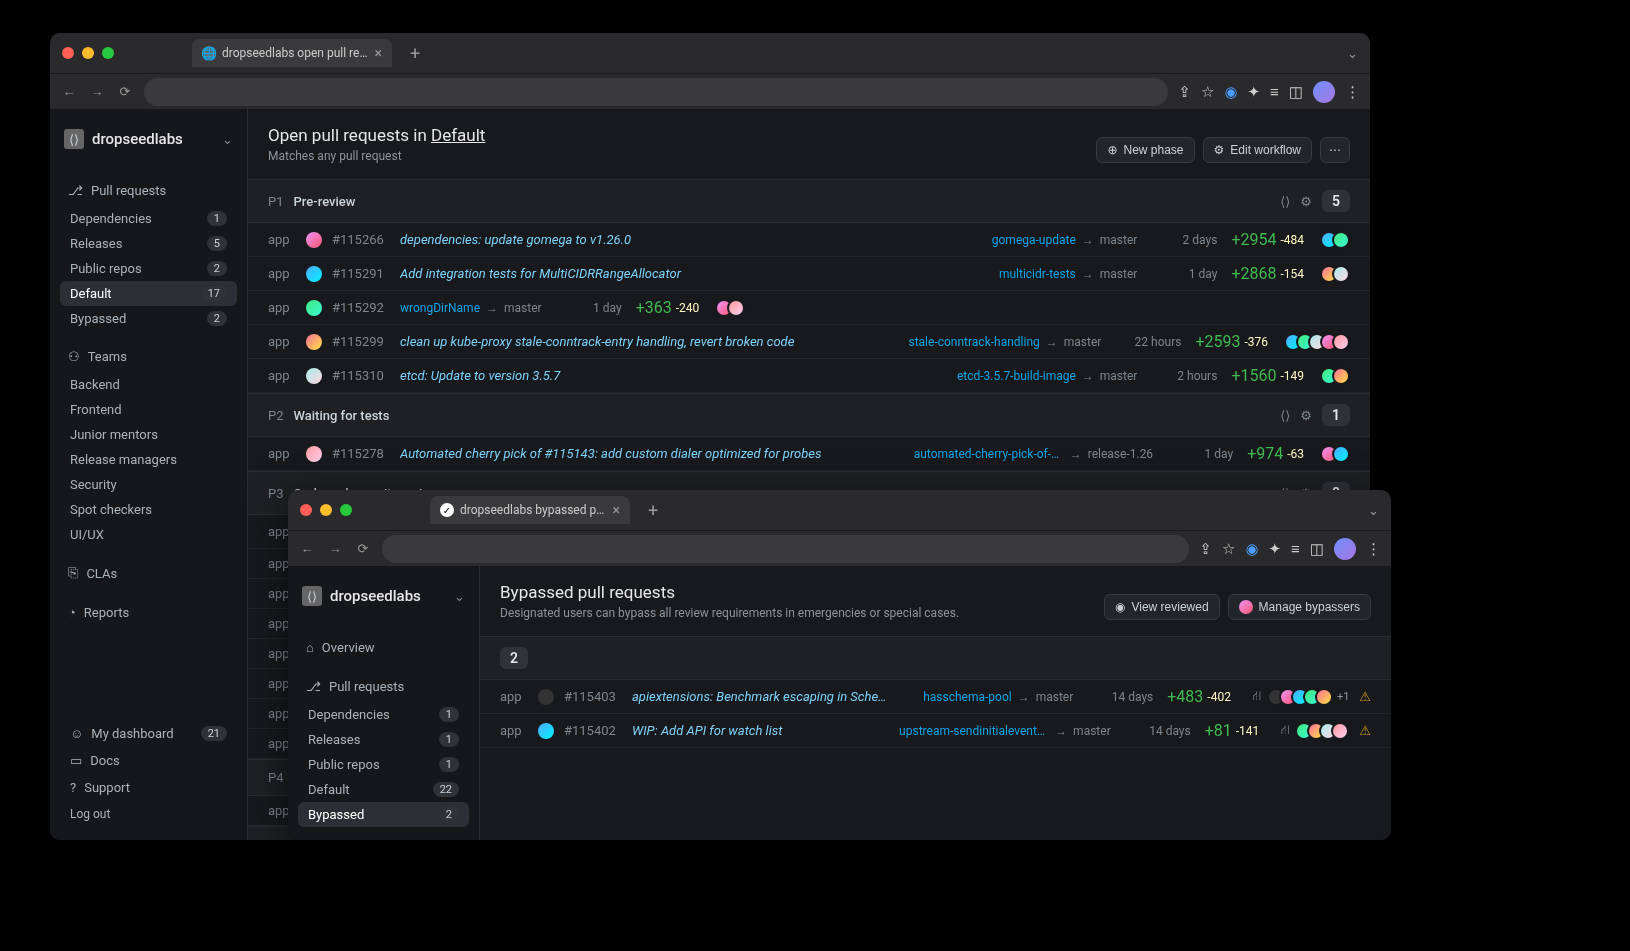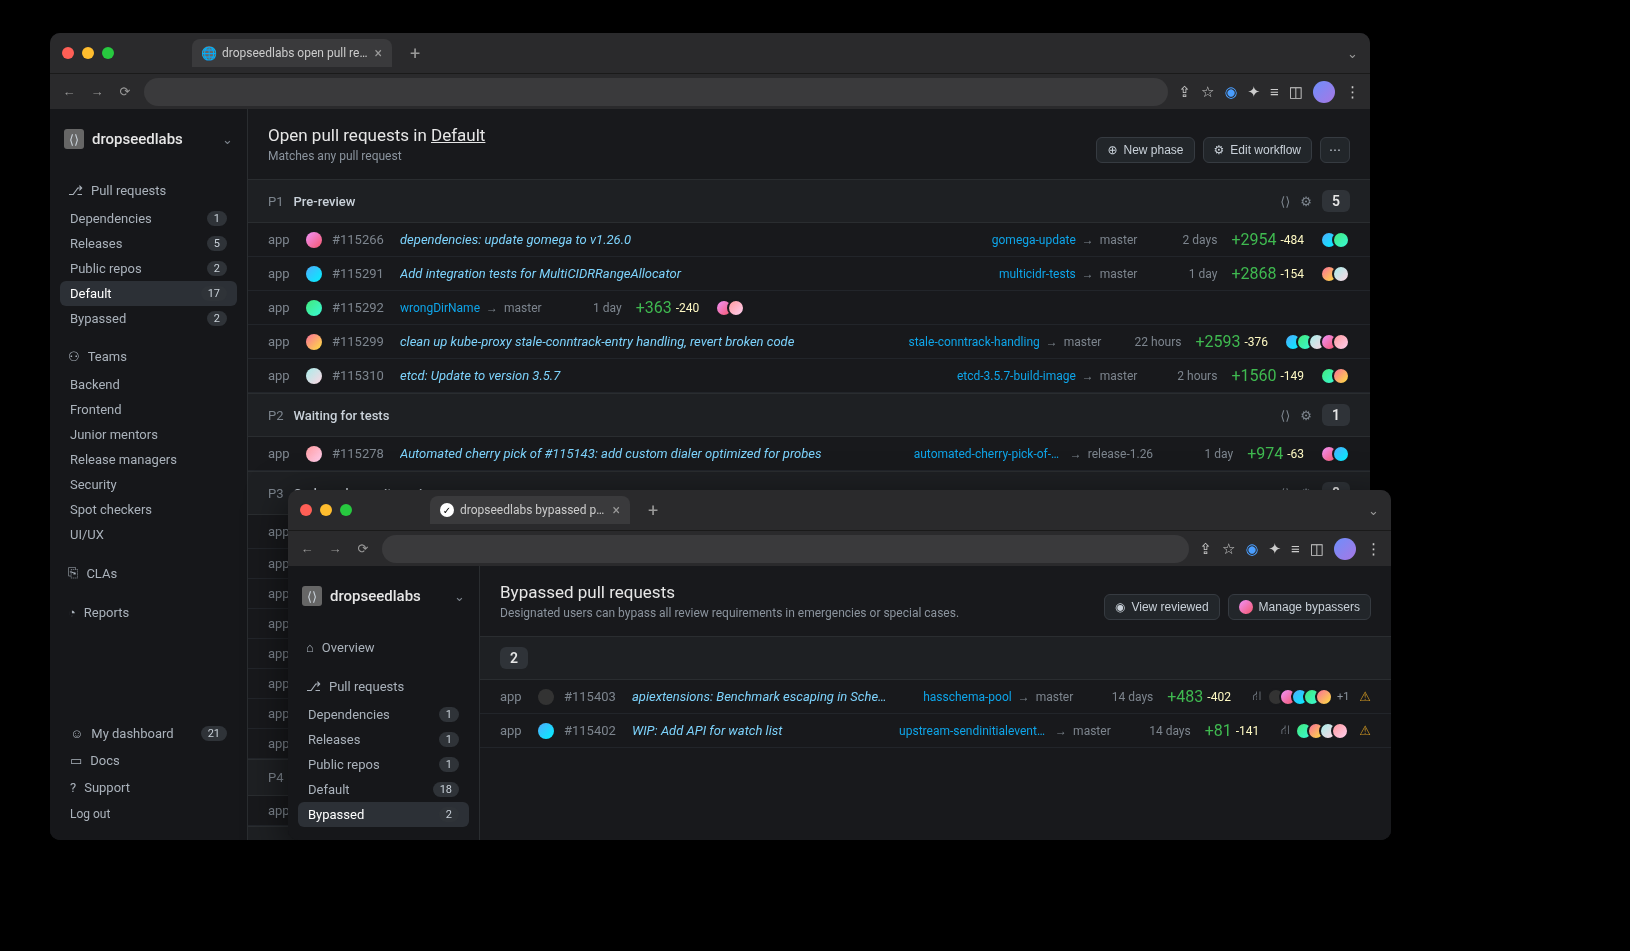--- a/index.html
+++ b/index.html
@@ -466,21 +466,21 @@
           <div class="nav-item ">
     <span>Releases</span>
     <span class="badge">1</span>
   </div>
           <div class="nav-item ">
     <span>Public repos</span>
     <span class="badge">1</span>
   </div>
           <div class="nav-item ">
     <span>Default</span>
-    <span class="badge">18</span>
+    <span class="badge">22</span>
   </div>
           <div class="nav-item active">
     <span>Bypassed</span>
     <span class="badge">2</span>
   </div>
         </div>
     </div>
     <div class="main main2">
       <div class="header">
         <div>

